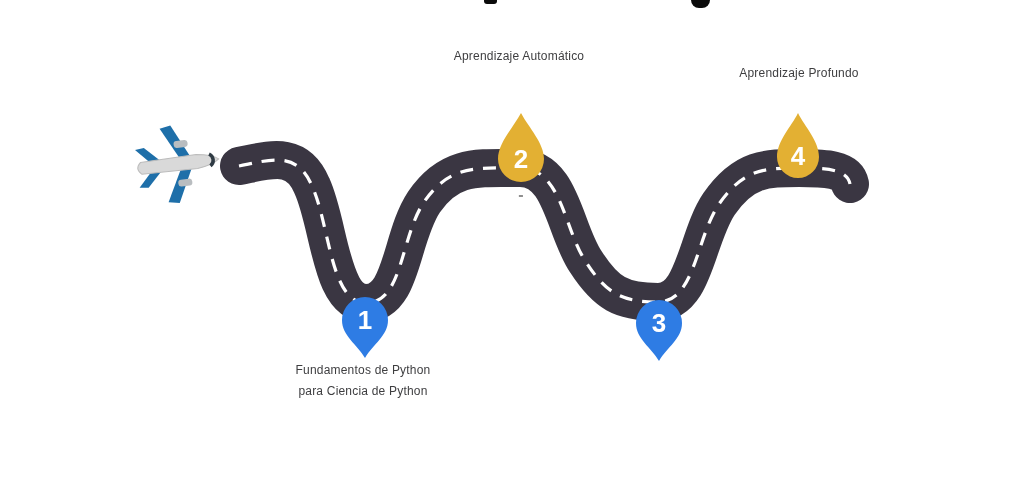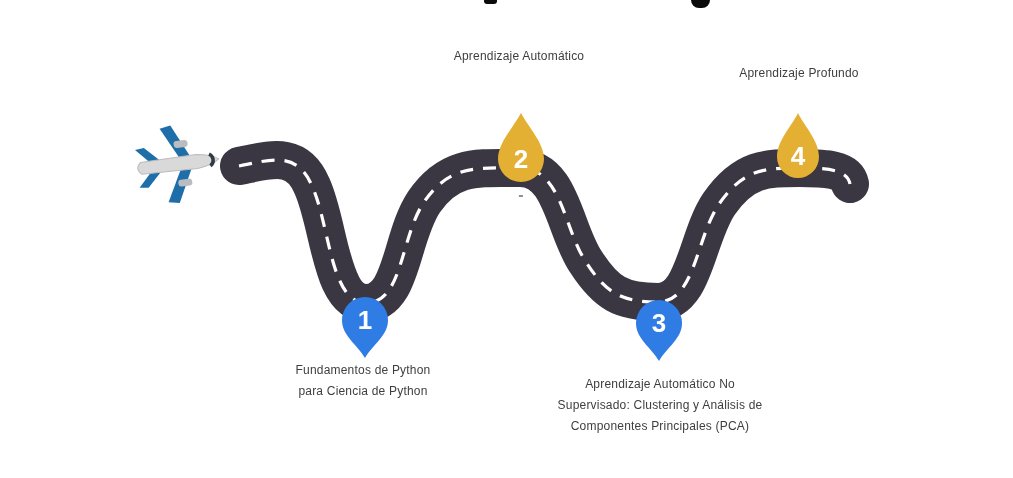--- a/index.html
+++ b/index.html
@@ -109,21 +109,16 @@
 
   <div class="label" style="left:799px; top:63px;text-align:right;">
     <div>Aprendizaje Profundo</div>
   </div>
 
   <div class="label" style="left:363px; top:360px;">
     <div>Fundamentos de Python</div>
     <div>para Ciencia de Python</div>
   </div>
 
-  <div class="label" style="left:660px; top:374px;">
-    <div>Aprendizaje Automático No</div>
-    <div>Supervisado: Clustering y Análisis de</div>
-    <div>Componentes Principales (PCA)</div>
-  </div>
 
   <div class="stray" style="left:521px; top:187px;">-</div>
 
 </div>
 
 </body></html>

